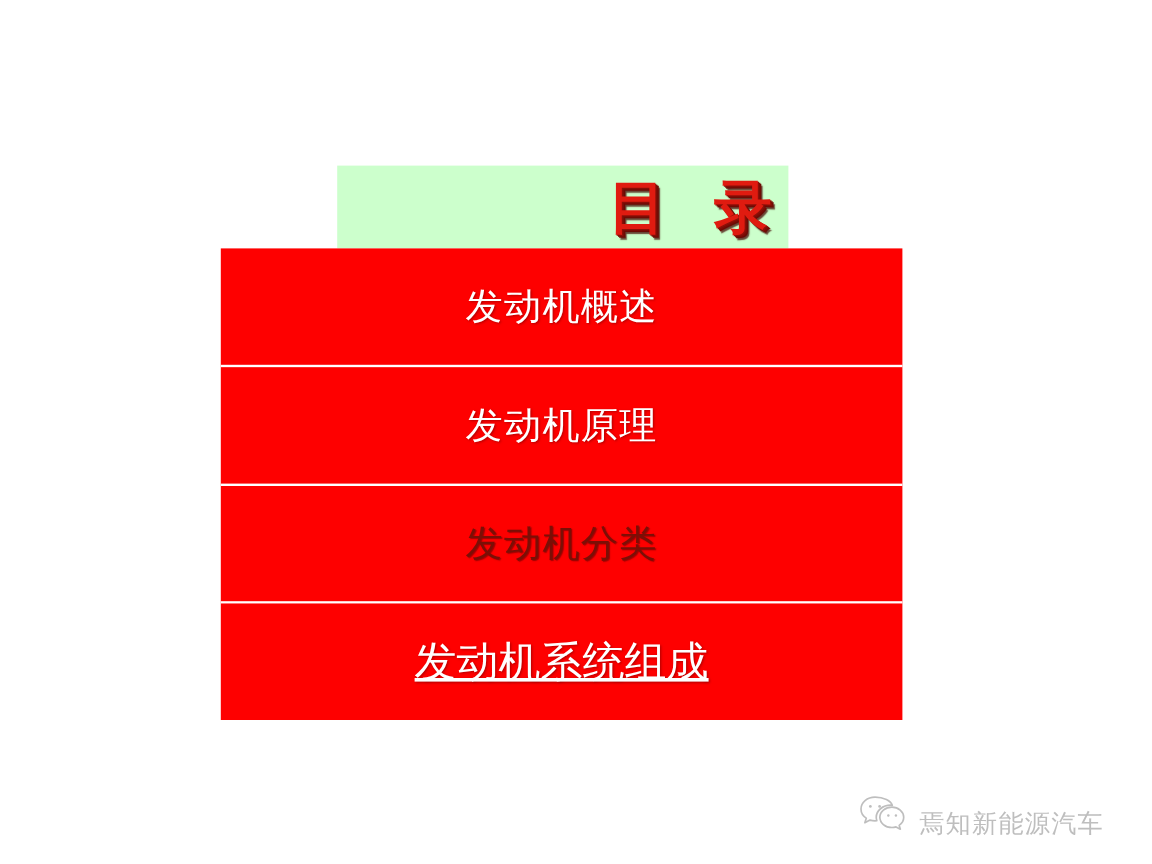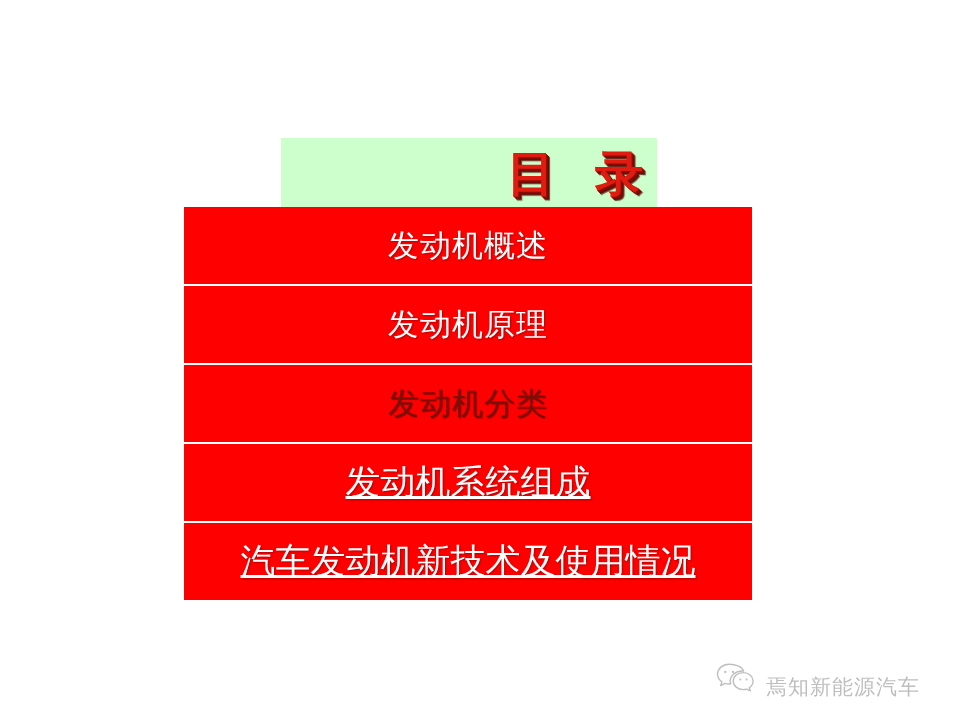--- a/index.html
+++ b/index.html
@@ -146,23 +146,20 @@
 
     <div class="toc-row">
       <span class="toc-label dim">发动机分类</span>
     </div>
 
 
     <div class="toc-row">
       <span class="toc-label wide">发动机系统组成</span>
     </div>
 
-    <div class="toc-row">
-      <span class="toc-label wide">汽车发动机新技术及使用情况</span>
-    </div>
 
   </div>
 
   <div id="watermark">
     <span id="wechat-icon">
       <svg viewBox="0 0 42 34" width="42" height="34" aria-hidden="true">
 
         <path d="M13.2 3.2C6.6 3.2 1.5 7.7 1.5 13.1c0 3.1 1.7 5.9 4.4 7.7l-1.2 3.8 4.3-2.2c1.3 0.4 2.7 0.6 4.2 0.6 0.5 0 1 0 1.5-0.1 -0.3-0.9-0.5-1.8-0.5-2.8 0-5.6 5.4-10.1 12.1-10.1 0.4 0 0.9 0 1.3 0.1C26.4 6.3 20.4 3.2 13.2 3.2z" fill="none" stroke="#b9b9b9" stroke-width="1.4" stroke-linejoin="round"></path>
         <circle cx="9.3" cy="11.0" r="1.15" fill="#b9b9b9"></circle>
         <circle cx="17.0" cy="11.0" r="1.15" fill="#b9b9b9"></circle>

